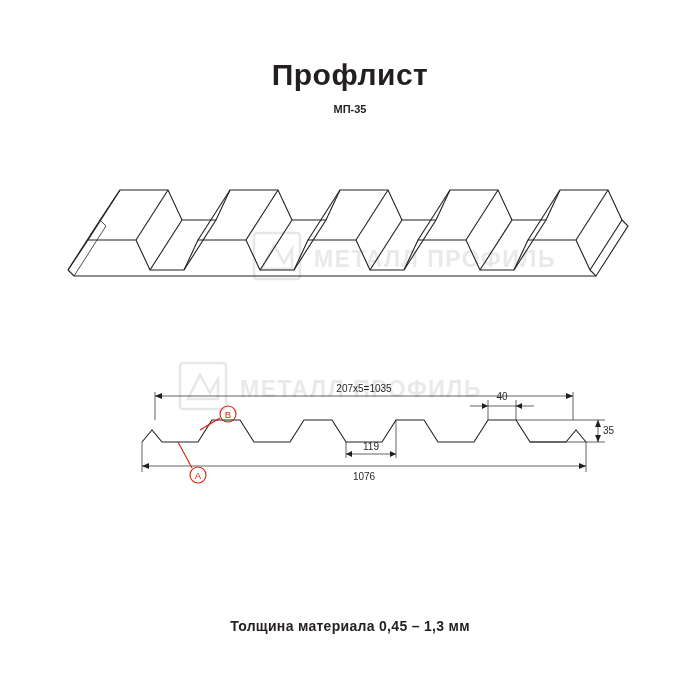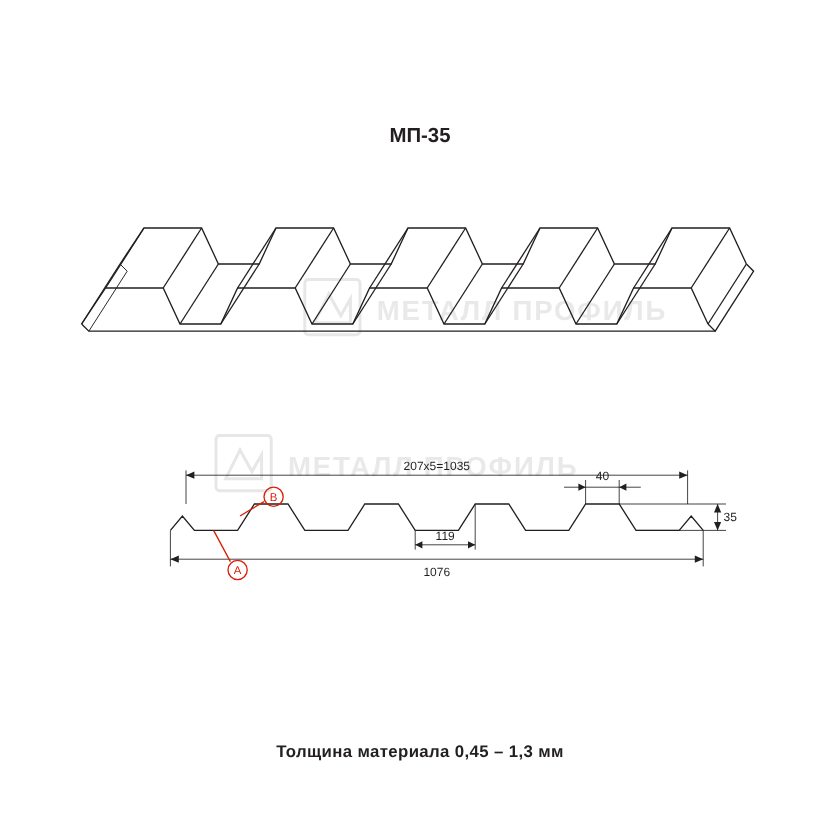--- a/index.html
+++ b/index.html
@@ -29,21 +29,21 @@
     font-size: 30px;
     font-weight: bold;
     letter-spacing: 0.5px;
   }
   .subtitle {
     position: absolute;
     top: 103px;
     left: 0;
     width: 700px;
     text-align: center;
-    font-size: 17px;
+    font-size: 11px;
     font-weight: bold;
   }
   .footer {
     position: absolute;
     top: 618px;
     left: 0;
     width: 700px;
     text-align: center;
     font-size: 14px;
     font-weight: bold;
@@ -75,20 +75,21 @@
   .dim { fill: none; stroke: #231f20; stroke-width: 0.7; }
   .red { fill: none; stroke: #d81e05; stroke-width: 1.1; }
   .redtxt { fill: #d81e05; font-size: 9.5px; font-family: "Liberation Sans", sans-serif; }
   .dtxt { fill: #231f20; font-size: 10px; font-family: "Liberation Sans", sans-serif; }
 </style>
 </head>
 <body>
 
 <div class="page">
 
+  <div class="title">Профлист</div>
   <div class="subtitle">МП-35</div>
 
   <div class="wm wm1">
     <svg width="330" height="90" viewBox="0 0 330 90">
       <g opacity="0.85">
         <rect x="32" y="18" width="46" height="46" rx="3" fill="none" stroke="#e3e3e3" stroke-width="2.5"></rect>
         <path d="M40 54 L52 30 L62 48 L70 34 L70 54 Z" fill="none" stroke="#e3e3e3" stroke-width="2.5"></path>
         <text x="92" y="52" font-family="Liberation Sans, sans-serif" font-size="23" font-weight="bold" fill="#e6e6e6" letter-spacing="1.5">МЕТАЛЛ ПРОФИЛЬ</text>
       </g>
     </svg>

